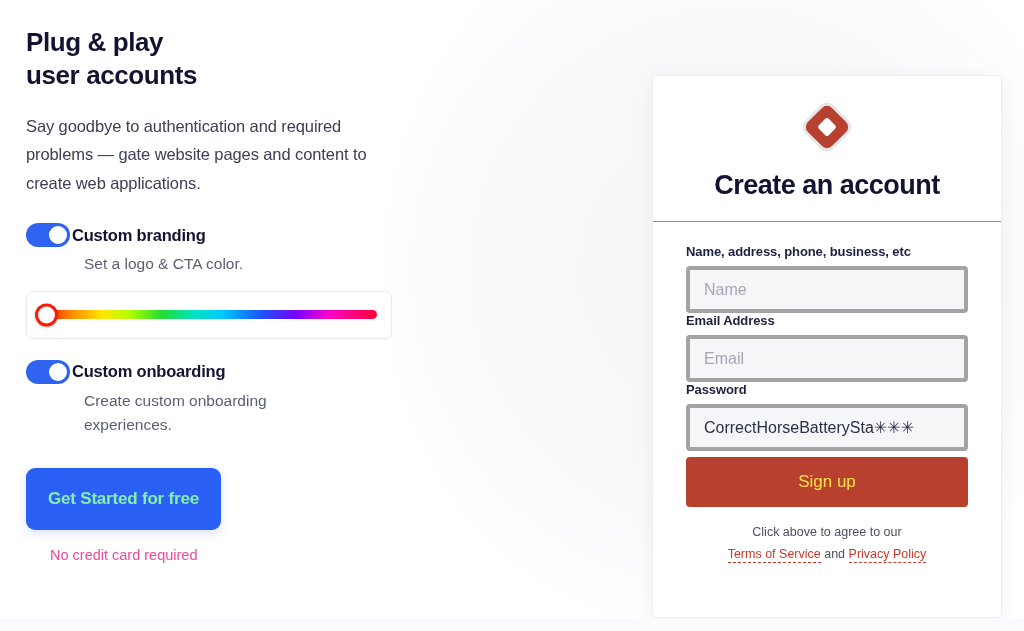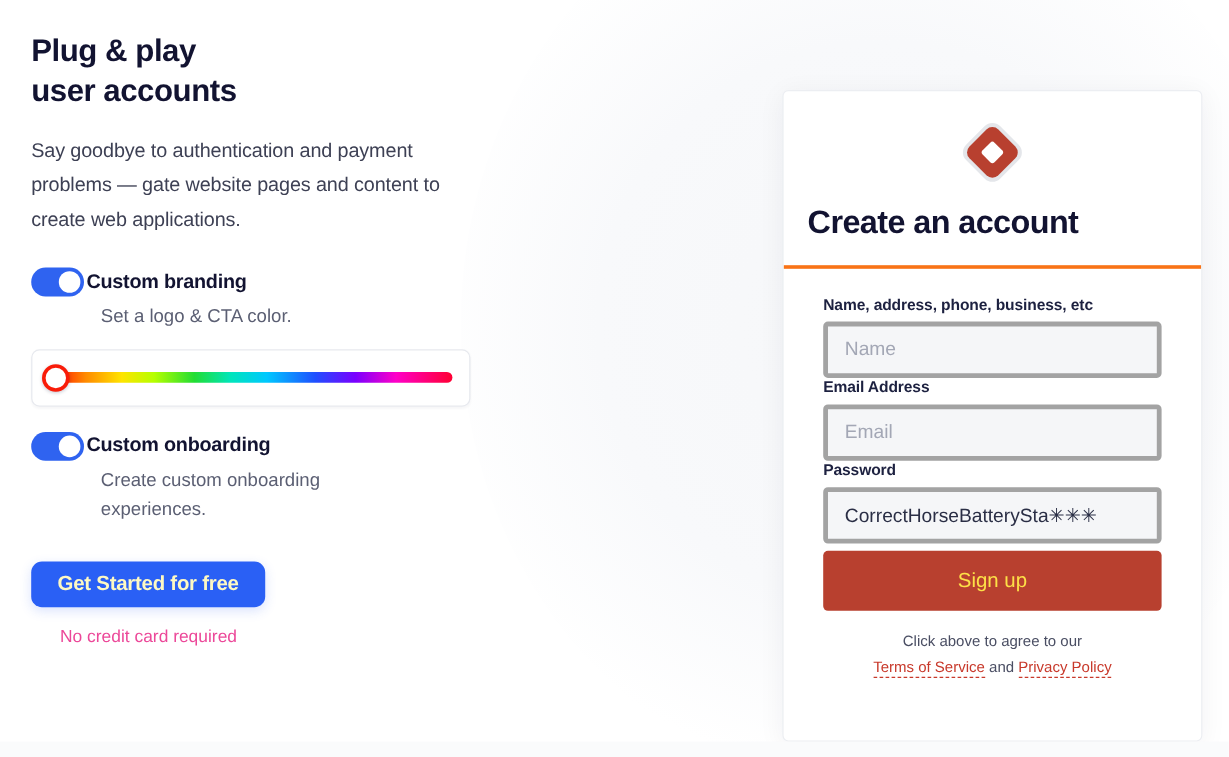--- a/index.html
+++ b/index.html
@@ -153,25 +153,25 @@
     border: 3px solid #f91c09;
     box-shadow: 0 1px 3px rgba(20,24,60,0.22);
     cursor: grab;
   }
 
   .cta-button {
     margin-top: 30px;
     display: inline-flex;
     align-items: center;
     justify-content: center;
-    height: 38px;
+    height: 62px;
     padding: 0 22px;
     border-radius: 9px;
     background: #2a60f5;
-    color: #fef9c3;
+    color: #86efac;
     font-size: 17px;
     font-weight: 700;
     letter-spacing: -0.2px;
     border: none;
     cursor: pointer;
     box-shadow: 0 3px 10px rgba(42,96,245,0.18);
     font-family: "Liberation Sans", sans-serif;
   }
 
   .no-card {
@@ -190,21 +190,22 @@
     height: 543px;
     background: #ffffff;
     border: 1px solid #eceef2;
     border-radius: 5px;
     box-shadow: 0 4px 22px rgba(24,28,60,0.055);
     overflow: hidden;
   }
 
   .card-header {
     padding: 22px 20px 20px;
-    border-bottom: 3px solid #f97316;
+    border-bottom: 1px solid #f97316;
+    text-align: center;
   }
 
   .logo-wrap {
     display: flex;
     justify-content: center;
     margin-bottom: 14px;
   }
 
   .card-title {
     font-size: 27px;
@@ -277,21 +278,21 @@
 <div class="page">
   <div class="bg-glow"></div>
 
   <div class="left-col">
 
     <h1 class="headline">
       <span>Plug &amp; play</span><br>
       <span>user accounts</span>
     </h1>
 
-    <p class="subhead">Say goodbye to authentication and payment problems — gate website pages and content to create web applications.</p>
+    <p class="subhead">Say goodbye to authentication and required problems — gate website pages and content to create web applications.</p>
 
     
     <div class="feature">
       <div class="feature-row">
         <div class="toggle">
           <div class="knob"></div>
         </div>
         <div class="feature-title">Custom branding</div>
       </div>
       <div class="feature-desc">Set a logo &amp; CTA color.</div>

